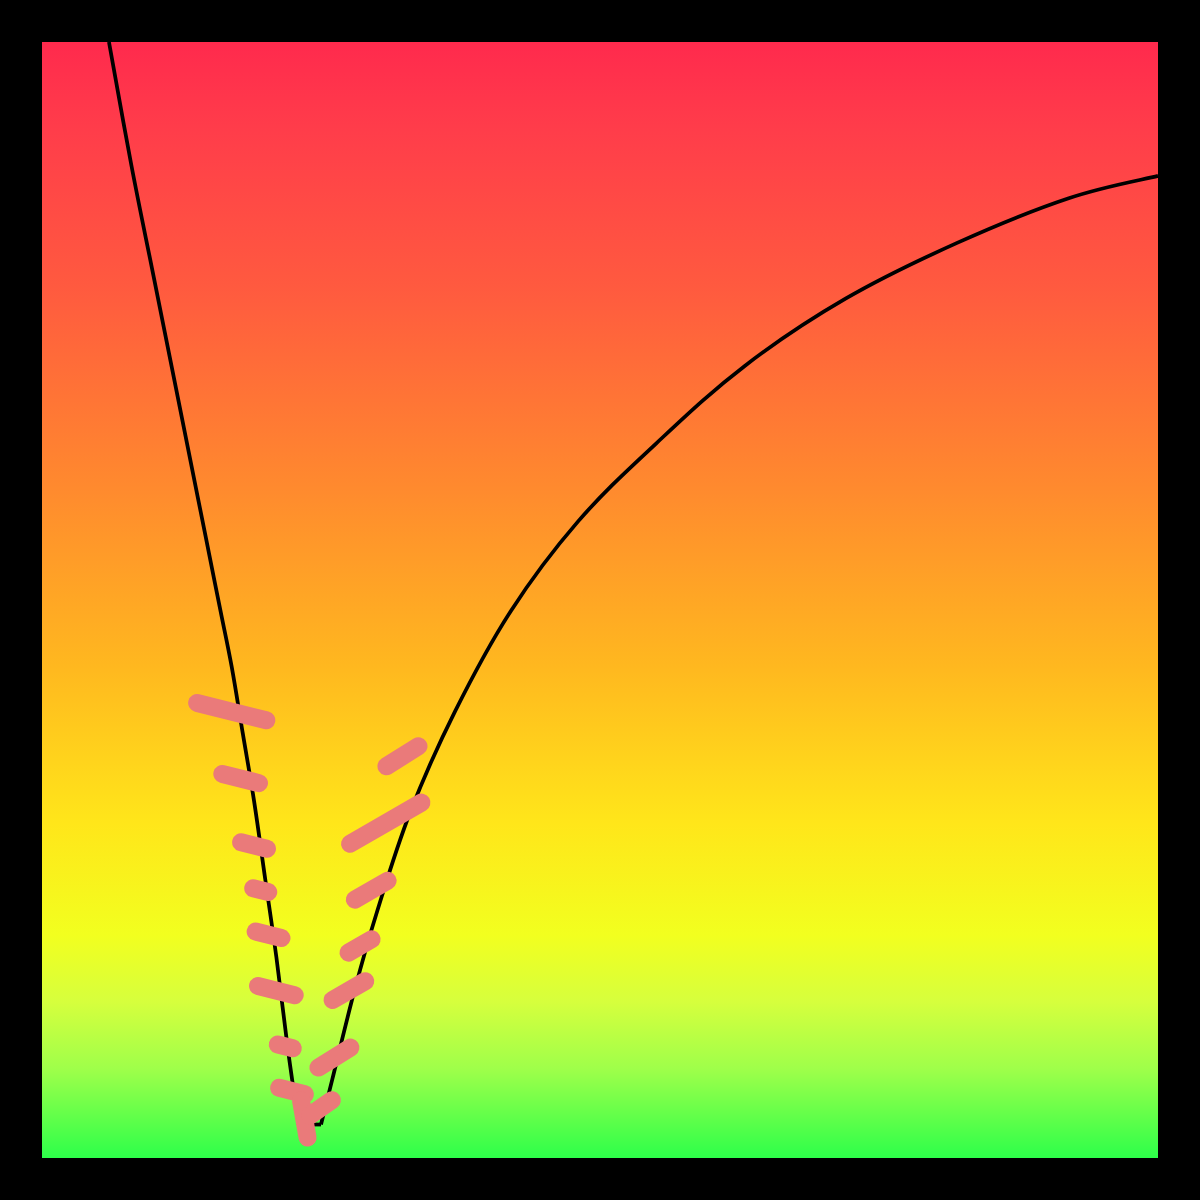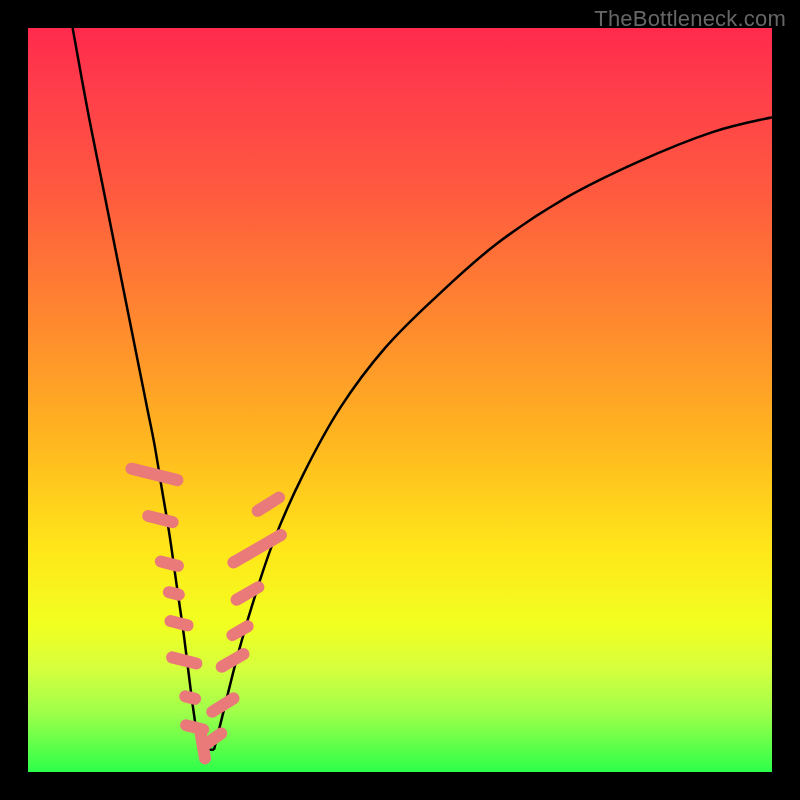--- a/index.html
+++ b/index.html
@@ -81,14 +81,13 @@
           <rect x="-6" y="-14.88" width="12" height="29.76" rx="6" fill="#ea7a7a" transform="translate(186,710.52) rotate(55)"></rect>
           <rect x="-6" y="-18.6" width="12" height="37.2" rx="6" fill="#ea7a7a" transform="translate(194.928,677.04) rotate(58)"></rect>
           <rect x="-6" y="-18.6" width="12" height="37.2" rx="6" fill="#ea7a7a" transform="translate(204.60000000000002,632.4) rotate(60)"></rect>
           <rect x="-6" y="-14.88" width="12" height="29.76" rx="6" fill="#ea7a7a" transform="translate(212.04,602.64) rotate(60)"></rect>
           <rect x="-6" y="-18.6" width="12" height="37.2" rx="6" fill="#ea7a7a" transform="translate(219.48,565.44) rotate(60)"></rect>
           <rect x="-6" y="-33.48" width="12" height="66.96" rx="6" fill="#ea7a7a" transform="translate(229.152,520.8) rotate(60)"></rect>
           <rect x="-6" y="-18.6" width="12" height="37.2" rx="6" fill="#ea7a7a" transform="translate(240.31199999999995,476.16) rotate(58)"></rect>
         </g>
     </svg>
   </div>
-  <div class="watermark">TheBottleneck.com</div>
 </div>
 
 </body></html>

